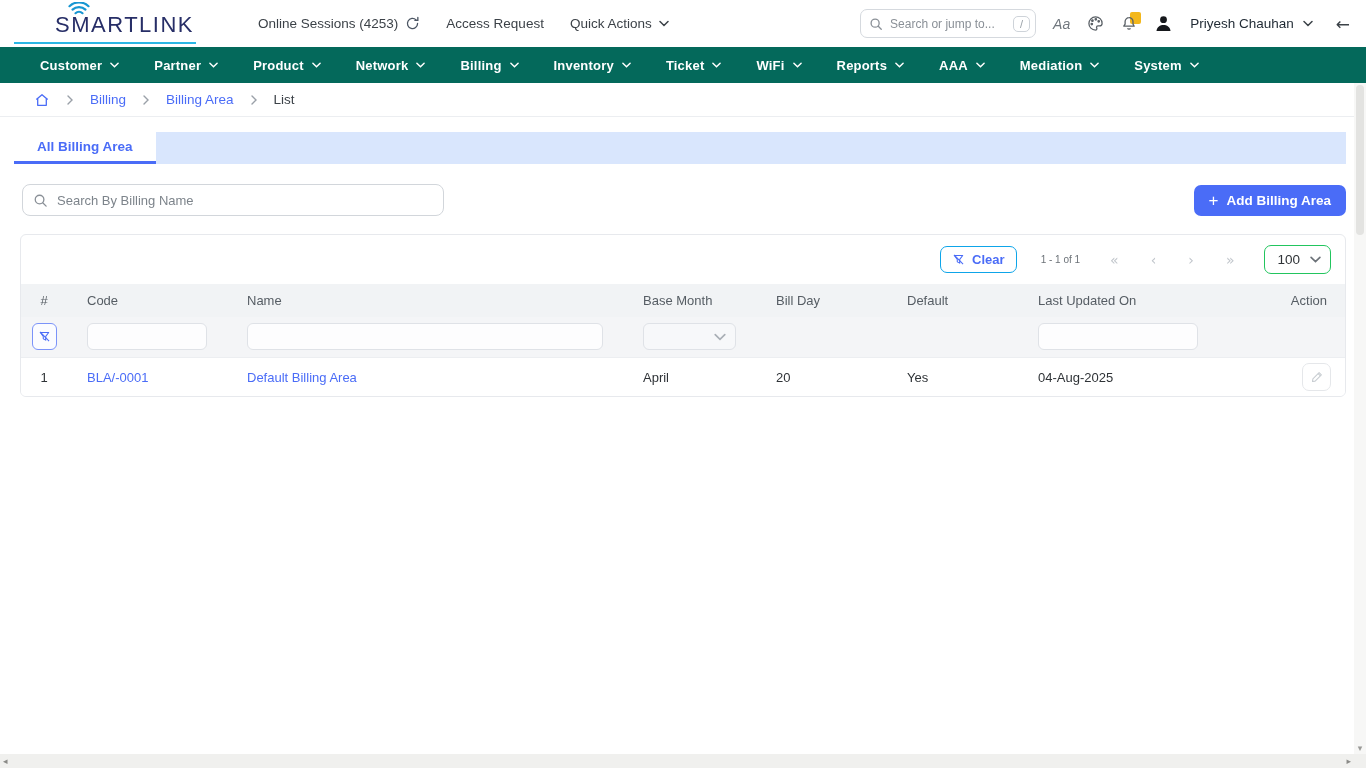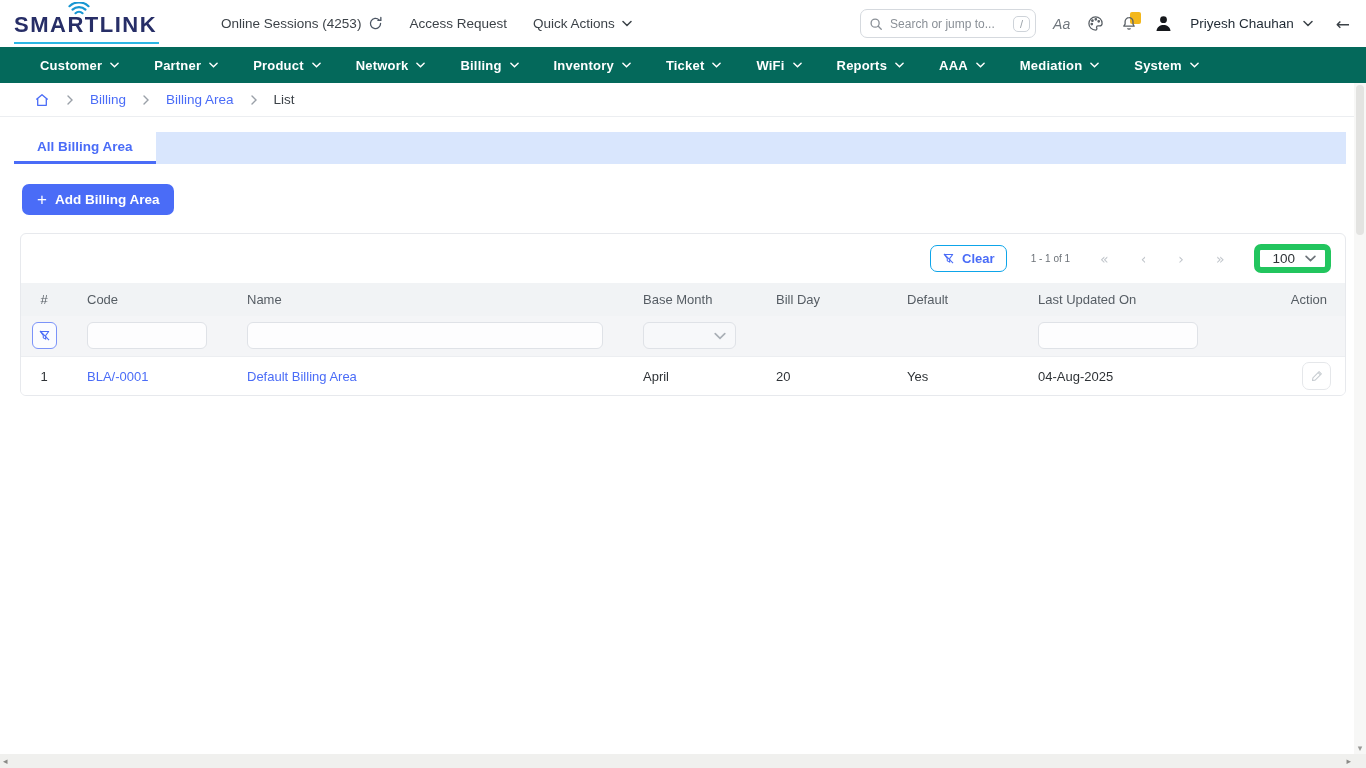--- a/index.html
+++ b/index.html
@@ -3,21 +3,21 @@
 <meta charset="utf-8">
 <style>
   * { box-sizing: border-box; margin: 0; padding: 0; }
   html,body { width:1366px; height:768px; overflow:hidden; }
   body { font-family:"Liberation Sans","DejaVu Sans",sans-serif; background:#fff; color:#2f3337; }
   .app { position:relative; width:1366px; height:768px; background:#fff; }
 
   
   .topbar { height:47px; display:flex; align-items:center; padding:0 16px 0 14px; background:#fff; }
   .logo { position:relative; display:inline-block; border-bottom:2px solid #2BB7E5; padding:8px 2px 4px 0; cursor:pointer; }
-  .logo-text { font-size:22px; font-weight:700; letter-spacing:1.5px; color:#272E67; }
+  .logo-text { font-size:22px; font-weight:400; letter-spacing:1.5px; color:#272E67;margin-left:41px; }
   .logo .wifi { position:absolute; left:52px; top:-2px; }
   .top-links { display:flex; align-items:center; gap:26px; margin-left:62px; }
   .top-item { display:flex; align-items:center; gap:7px; font-size:13.5px; color:#3c4248; cursor:pointer; white-space:nowrap;text-align:right; }
   .top-right { margin-left:auto; display:flex; align-items:center; gap:17px; }
   .global-search { display:flex; align-items:center; gap:7px; width:176px; height:29px; border:1px solid #d5d9de; border-radius:7px; padding:0 5px 0 8px; cursor:text; background:#fff; }
   .gs-ph { font-size:12px; color:#8a9097; flex:1; white-space:nowrap; overflow:hidden; }
   .gs-key { font-size:11px; color:#9aa1a8; border:1px solid #ced3d9; border-radius:5px; padding:1px 6px; }
   .aa { font-size:14px; color:#70777e; cursor:pointer;font-style:italic; }
   .icon-btn { display:inline-flex; align-items:center; cursor:pointer; }
   .bell { position:relative; display:inline-flex; }
@@ -46,21 +46,21 @@
   .list-search span { font-size:13px; color:#7d848b; }
   .btn-primary { display:flex; align-items:center; gap:8px; height:31px; padding:0 15px; background:#4A6CF7; color:#fff; border:none; border-radius:7px; font-size:13.5px; font-weight:700; cursor:pointer; font-family:inherit; }
   .btn-primary .plus { font-size:17px; font-weight:400; line-height:1; }
 
   
   .card { margin:18px 20px 0 20px; border:1px solid #e7e9ed; border-radius:6px; overflow:hidden; background:#fff; }
   .card-toolbar { display:flex; align-items:center; justify-content:flex-end; padding:10px 14px; gap:0; }
   .btn-clear { display:flex; align-items:center; gap:7px; height:27px; padding:0 11px; background:#fff; border:1px solid #0ea5e9; border-radius:7px; color:#4A6CF7; font-size:13px; font-weight:600; cursor:pointer; font-family:inherit; }
   .range { font-size:10px; color:#6c7278; margin:0 14px 0 24px; }
   .pg { font-family:"DejaVu Sans",sans-serif; font-size:14px; color:#c0c5cb; padding:0 16px; cursor:default; }
-  .size-select { display:flex; align-items:center; gap:10px; height:29px; border:6px solid #22c55e; border-radius:7px; padding:0 9px 0 12px; margin-left:14px; font-size:13.5px; color:#2f3337; cursor:pointer; background:#fff;text-align:right; }
+  .size-select { display:flex; align-items:center; gap:10px; height:29px; border:1px solid #22c55e; border-radius:7px; padding:0 9px 0 12px; margin-left:14px; font-size:13.5px; color:#2f3337; cursor:pointer; background:#fff;text-align:right; }
 
   table { width:100%; border-collapse:collapse; table-layout:fixed; }
   th { background:#f1f3f5; text-align:left; font-weight:400; font-size:13px; color:#565d64; padding:9px 0 9px 20px; white-space:nowrap; }
   th.c-num { text-align:center; padding-left:0; }
   th.c-action { text-align:right; padding-right:18px; padding-left:0; }
   .filter-row td { background:#f4f5f7; padding:6px 20px 7px 20px; }
   .filter-row td.c-num { text-align:center; padding:6px 0 7px 0; }
   .f-input { width:100%; height:27px; border:1px solid #dfe2e7; border-radius:6px; background:#fdfdfe; outline:none; padding:0 8px; font-family:inherit; font-size:13px; }
   .f-input.date { width:160px; }
   .f-select { display:flex; align-items:center; justify-content:flex-end; width:100%; height:27px; border:1px solid #dfe2e7; border-radius:6px; background:#f7f8fa; padding:0 9px; color:#9aa0a8; cursor:pointer; }
@@ -248,20 +248,27 @@
     <span class="crumb-current">List</span>
   </div>
 
   <div class="tabbar">
     <div class="tab-active">
       <span>All Billing Area</span>
     </div>
   </div>
 
   <div class="controls">
+    <div class="list-search">
+      <svg width="15" height="15" viewBox="0 0 16 16" fill="none" stroke="#8a9097" stroke-width="1.4" stroke-linecap="round">
+          <circle cx="7" cy="7" r="4.6"></circle>
+          <path d="M10.6 10.6 14 14"></path>
+        </svg>
+      <span>Search By Billing Name</span>
+    </div>
     <button class="btn-primary">
       <span class="plus">+</span>
       <span>Add Billing Area</span>
     </button>
   </div>
 
   <div class="card">
 
     <div class="card-toolbar">
       <button class="btn-clear">

